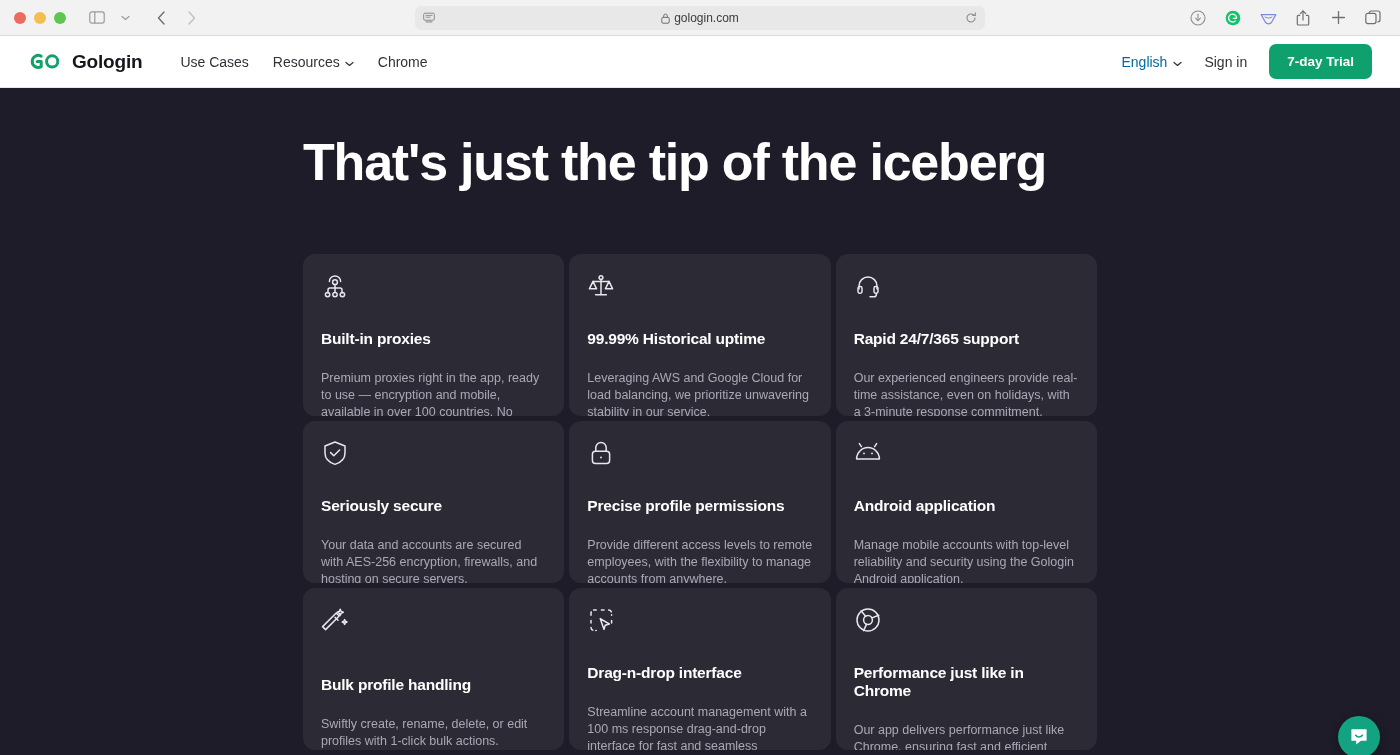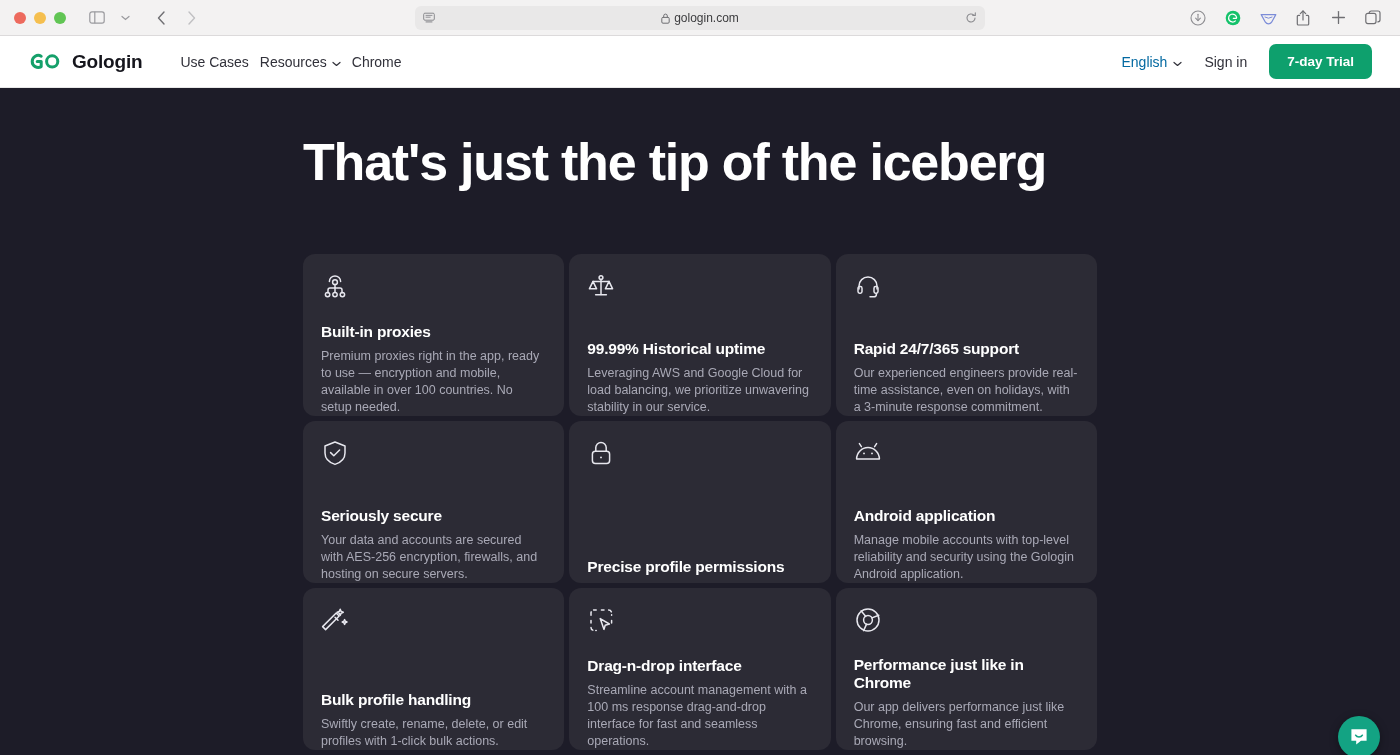--- a/index.html
+++ b/index.html
@@ -65,21 +65,21 @@
     height: 52px;
     background: #ffffff;
     display: flex;
     align-items: center;
     padding: 0 28px;
     border-bottom: 1px solid #e8e8e8;
   }
   .brand { display: flex; align-items: center; gap: 9px; }
   .brand-name { font-size: 19px; font-weight: bold; color: #15151c; letter-spacing: -0.2px; }
 
-  .nav-links { display: flex; align-items: center; gap: 11px; margin-left: 38px; }
+  .nav-links { display: flex; align-items: center; gap: 24px; margin-left: 38px; }
   .nav-link {
     font-size: 14px; color: #31313a;
     display: flex; align-items: center; gap: 5px;
     cursor: pointer;
   }
   .caret { display: inline-block; }
 
   .nav-right { margin-left: auto; display: flex; align-items: center; gap: 22px; }
   .lang { font-size: 14px; color: #0369a1; display: flex; align-items: flex-end; gap: 6px; cursor: pointer; }
   .signin { font-size: 14px; color: #31313a; cursor: pointer; }
@@ -121,20 +121,21 @@
     gap: 5px;
   }
   .card {
     background: #2c2b35;
     border-radius: 12px;
     height: 162px;
     padding: 18px 18px 0 18px;
     display: flex;
     flex-direction: column;
     overflow: hidden;
+    gap: 15px;
   }
   .card-icon {
     color: #e7e7ee;
     height: 30px;
     display: flex;
     align-items: flex-start;
   }
   .card-spacer { flex: 1; }
   .card-title {
     font-size: 15.5px;
@@ -389,20 +390,21 @@
       <div class="card">
         <div class="card-icon">
           <svg width="28" height="28" viewBox="0 0 28 28" fill="none" stroke="#e7e7ee" stroke-width="1.5" stroke-linecap="round" stroke-linejoin="round">
             <rect x="5.4" y="12.2" width="17.2" height="12.4" rx="3"></rect>
             <path d="M8.8 12.2 V8.6 a5.2 5.2 0 0 1 10.4 0 v3.6"></path>
             <circle cx="14" cy="18.4" r="0.95" fill="#e7e7ee" stroke="none"></circle>
           </svg>
         </div>
         <div class="card-spacer"></div>
         <div class="card-title">Precise profile permissions</div>
+        <div class="card-desc">Provide different access levels to remote employees, with the flexibility to manage accounts from anywhere.</div>
       </div>
 
       <div class="card">
         <div class="card-icon">
           <svg width="28" height="28" viewBox="0 0 28 28" fill="none" stroke="#e7e7ee" stroke-width="1.5" stroke-linecap="round" stroke-linejoin="round">
             <path d="M2.6 20 h22.8 a11.4 11.4 0 0 0 -22.8 0 Z"></path>
             <line x1="7.4" y1="7.6" x2="5.4" y2="4.6"></line>
             <line x1="20.6" y1="7.6" x2="22.6" y2="4.6"></line>
             <circle cx="10" cy="14.4" r="0.95" fill="#e7e7ee" stroke="none"></circle>
             <circle cx="18" cy="14.4" r="0.95" fill="#e7e7ee" stroke="none"></circle>

